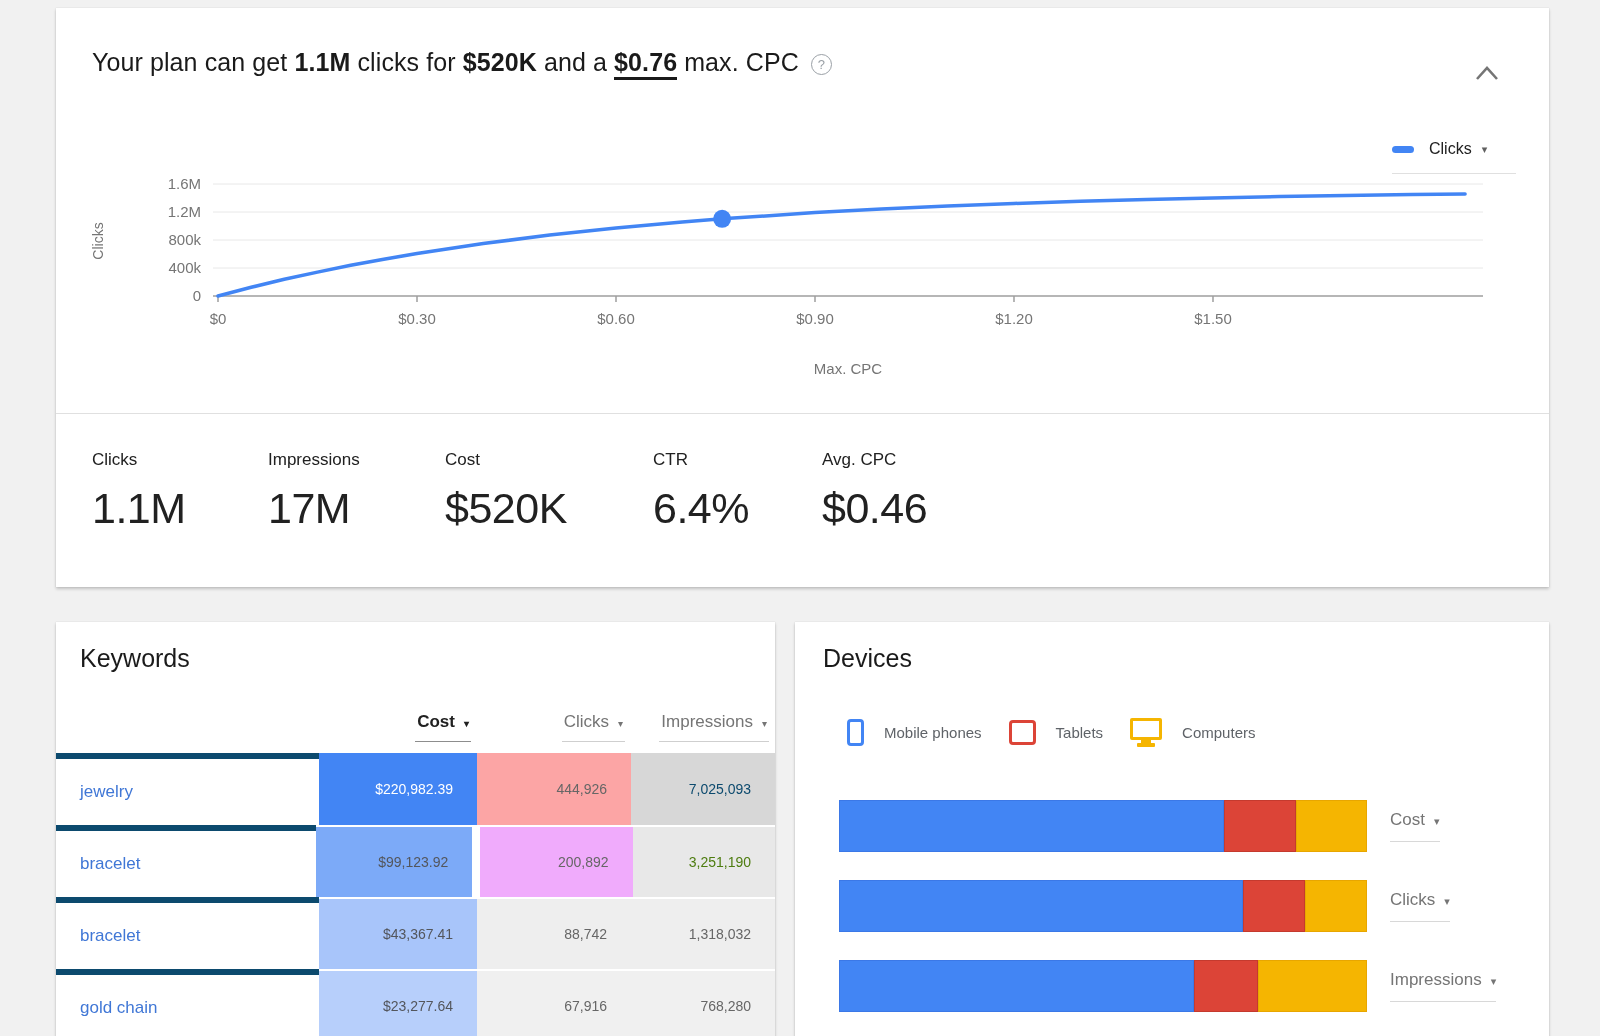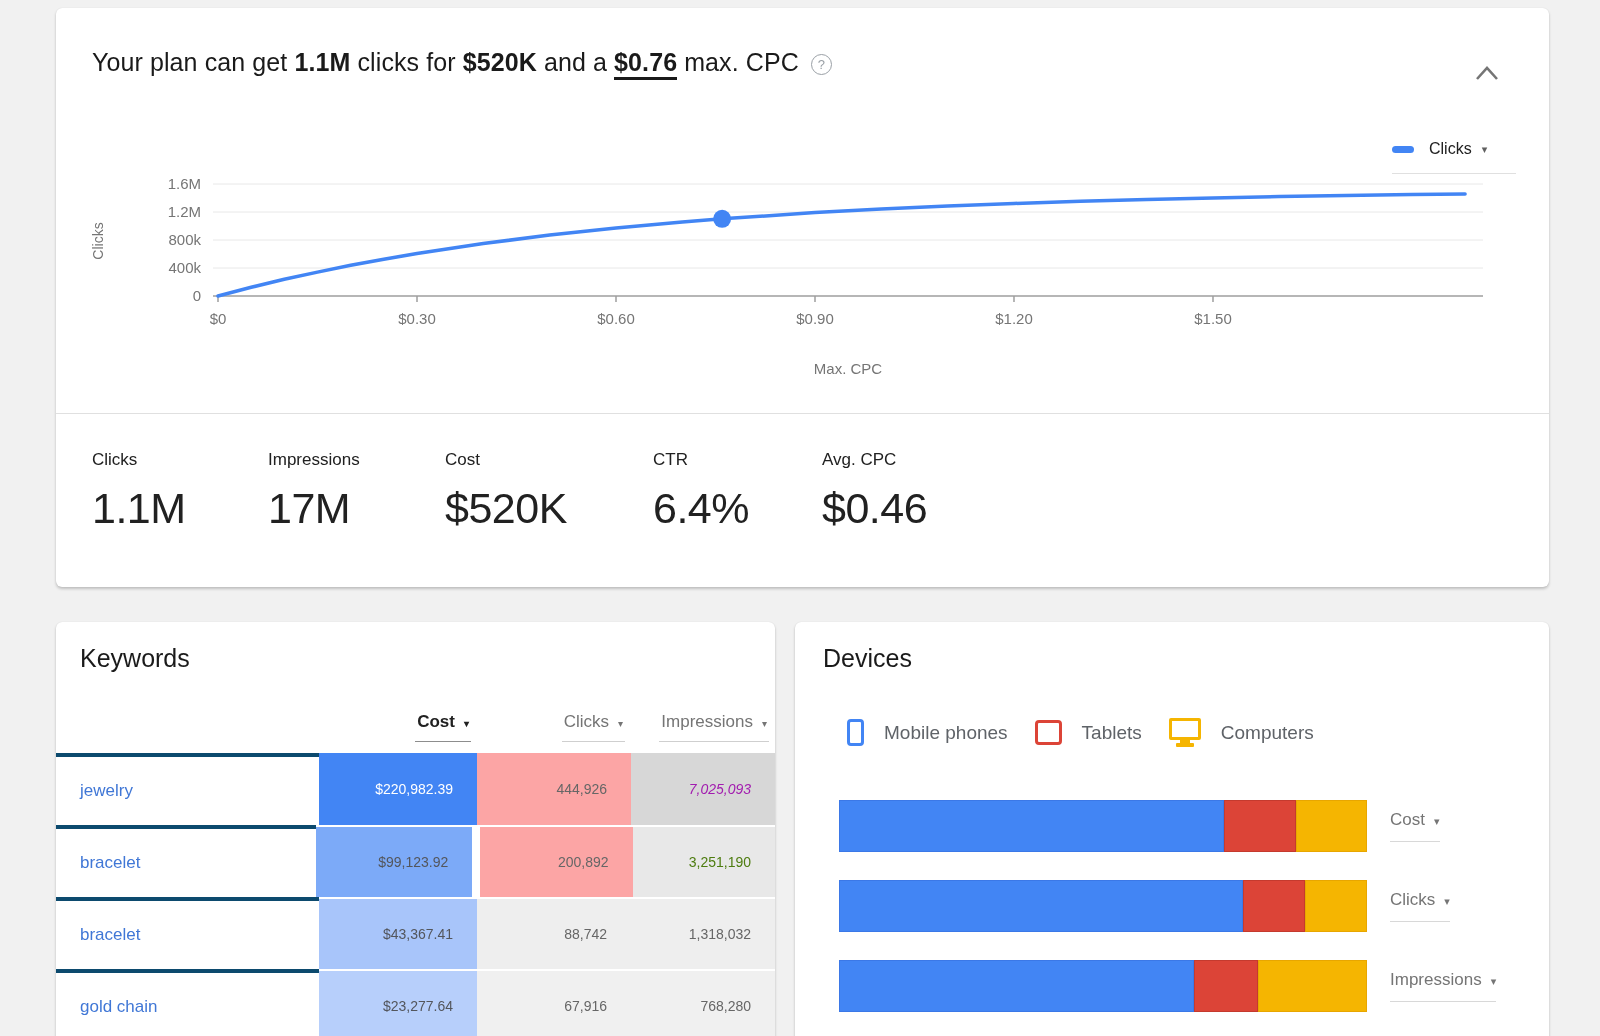--- a/index.html
+++ b/index.html
@@ -1,18 +1,18 @@
 <!DOCTYPE html>
 <html><head>
 <meta charset="utf-8">
 <style>
   * { margin:0; padding:0; box-sizing:border-box; }
   html,body { width:1600px; height:1036px; overflow:hidden; background:#f1f1f1;
               font-family:"Liberation Sans", sans-serif; color:#212121; }
-  .card { position:absolute; background:#fff; border-radius:6px;
+  .card { position:absolute; background:#fff; border-radius:0;
           box-shadow:0 0 1px rgba(0,0,0,.14), 0 2px 3px rgba(0,0,0,.20); }
   #forecast-card { left:56px; top:8px;   width:1493px; height:579px; }
   #keywords-card { left:56px; top:622px; width:719px;  height:520px; overflow:hidden; }
   #devices-card  { left:795px; top:622px; width:754px; height:520px; overflow:hidden; }
 
   
   .fc-title { position:absolute; left:36px; top:40px; font-size:25px; color:#1a1a1a; letter-spacing:.1px; }
   .fc-title .b { font-weight:bold; }
   .fc-title .u { font-weight:bold; border-bottom:3px solid #1a1a1a; padding-bottom:1px; }
   .help-icon { display:inline-flex; width:21px; height:21px; border:1.5px solid #9aa0a6; border-radius:50%;
@@ -41,30 +41,30 @@
   .kw-header .hcell { text-align:right; padding-right:6px; }
   .hcell.c1 { width:263px; } .hcell.c2 { width:158px; } .hcell.c3 { width:154px; } .hcell.c4 { width:144px; }
   .sort-control { display:inline-block; padding:0 2px 9px 2px; border-bottom:1px solid #cfcfcf;
                   font-size:17px; color:#757575; cursor:pointer; }
   .sort-control .caret { margin-left:9px; color:#757575; font-size:10px; }
   .sort-control.sorted { color:#212121; font-weight:bold; border-bottom-color:#8d8d8d; }
   .sort-control.sorted .caret { color:#212121; }
   .kw-rows { position:absolute; left:0; top:131px; width:100%; }
   .kw-row { display:flex; height:72px; }
   .kw-row .cell { display:flex; align-items:center; }
-  .kw-name { width:263px; padding-left:24px; border-top:4px solid #0c4a6e; background:#fff; }
+  .kw-name { width:263px; padding-left:24px; border-top:6px solid #0c4a6e; background:#fff; }
   .kw-name a { font-size:17px; color:#4077d6; text-decoration:none; cursor:pointer; }
   .kw-val { justify-content:flex-end; padding-right:24px; font-size:14px; color:#666; border-top:2px solid #fff; }
   .kw-cost { width:158px; } .kw-clicks { width:154px; } .kw-impr { width:144px; }
   .kw-row:first-child .kw-val { border-top:none; }
 
   
   .dev-legend { position:absolute; left:52px; top:96px; display:flex; align-items:center; }
   .dev-legend .item { display:flex; align-items:center; margin-right:27px; }
-  .dev-legend .lbl { margin-left:20px; font-size:19px; color:#5f6368; }
+  .dev-legend .lbl { margin-left:20px; font-size:15px; color:#5f6368; }
   .icon-phone  { width:17px; height:27px; border:3px solid #4285f4; border-radius:4px; }
   .icon-tablet { width:27px; height:25px; border:3px solid #dc4437; border-radius:4px; }
   .icon-computer { position:relative; width:32px; height:22px; border:3px solid #f5b501; border-radius:2px; margin-bottom:7px; }
   .icon-computer::after  { content:""; position:absolute; left:50%; bottom:-7px;  transform:translateX(-50%); width:10px; height:5px; background:#f5b501; }
   .icon-computer::before { content:""; position:absolute; left:50%; bottom:-10px; transform:translateX(-50%); width:18px; height:4px; background:#f5b501; border-radius:1px; }
   .dev-bars { position:absolute; left:44px; top:178px; width:528px; }
   .bar-row { display:flex; height:52px; margin-bottom:28px; width:100%; }
   .bar-seg { height:100%; }
   .dev-selects { position:absolute; left:595px; top:178px; width:150px; }
   .metric-select { height:52px; margin-bottom:28px; display:flex; align-items:center; }
@@ -165,28 +165,28 @@
       </span>
     </div>
   </div>
   <div class="kw-rows" id="kw-rows">
       <div class="kw-row">
         <div class="cell kw-name">
           <a>jewelry</a>
         </div>
         <div class="cell kw-val kw-cost" style="background: rgb(66, 133, 244); color: rgb(255, 255, 255);">$220,982.39</div>
         <div class="cell kw-val kw-clicks" style="background: #fca5a5; color: rgb(102, 102, 102);">444,926</div>
-        <div class="cell kw-val kw-impr" style="background: rgb(215, 215, 215); color: #a21caf; font-style: italic;">7,025,093</div>
+        <div class="cell kw-val kw-impr" style="background: rgb(215, 215, 215); color: #0c4a6e;">7,025,093</div>
       </div>
       <div class="kw-row">
         <div class="cell kw-name">
           <a>bracelet</a>
         </div>
         <div class="cell kw-val kw-cost" style="background: rgb(124, 170, 248); color: rgb(83, 86, 92);">$99,123.92</div>
-        <div class="cell kw-val kw-clicks" style="background: #fca5a5; color: rgb(102, 102, 102); margin-left: 8px;">200,892</div>
+        <div class="cell kw-val kw-clicks" style="background: #f0abfc; color: rgb(102, 102, 102); margin-left: 8px;">200,892</div>
         <div class="cell kw-val kw-impr" style="background: rgb(232, 232, 232); color: #4d7c0f;">3,251,190</div>
       </div>
       <div class="kw-row">
         <div class="cell kw-name">
           <a>bracelet</a>
         </div>
         <div class="cell kw-val kw-cost" style="background: rgb(168, 197, 250); color: rgb(83, 86, 92);">$43,367.41</div>
         <div class="cell kw-val kw-clicks" style="background: rgb(238, 238, 238); color: rgb(102, 102, 102);">88,742</div>
         <div class="cell kw-val kw-impr" style="background: rgb(238, 238, 238); color: rgb(102, 102, 102);">1,318,032</div>
       </div>

